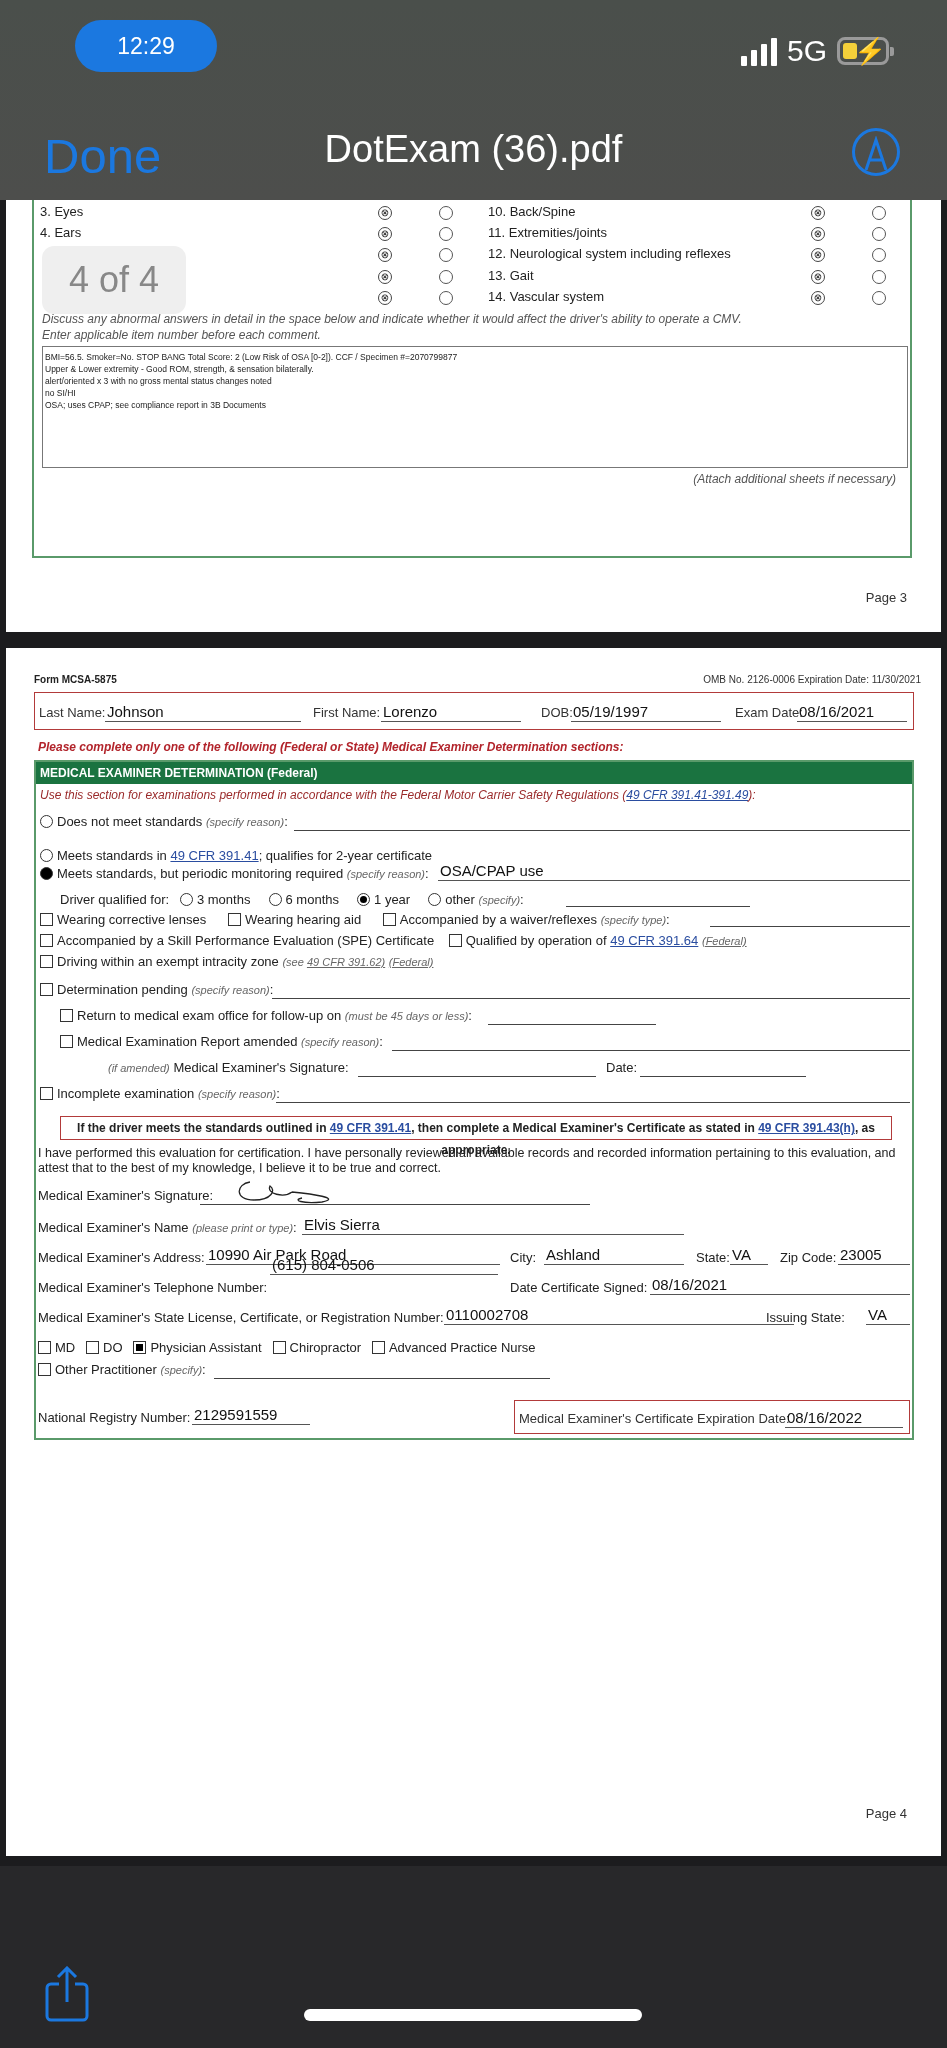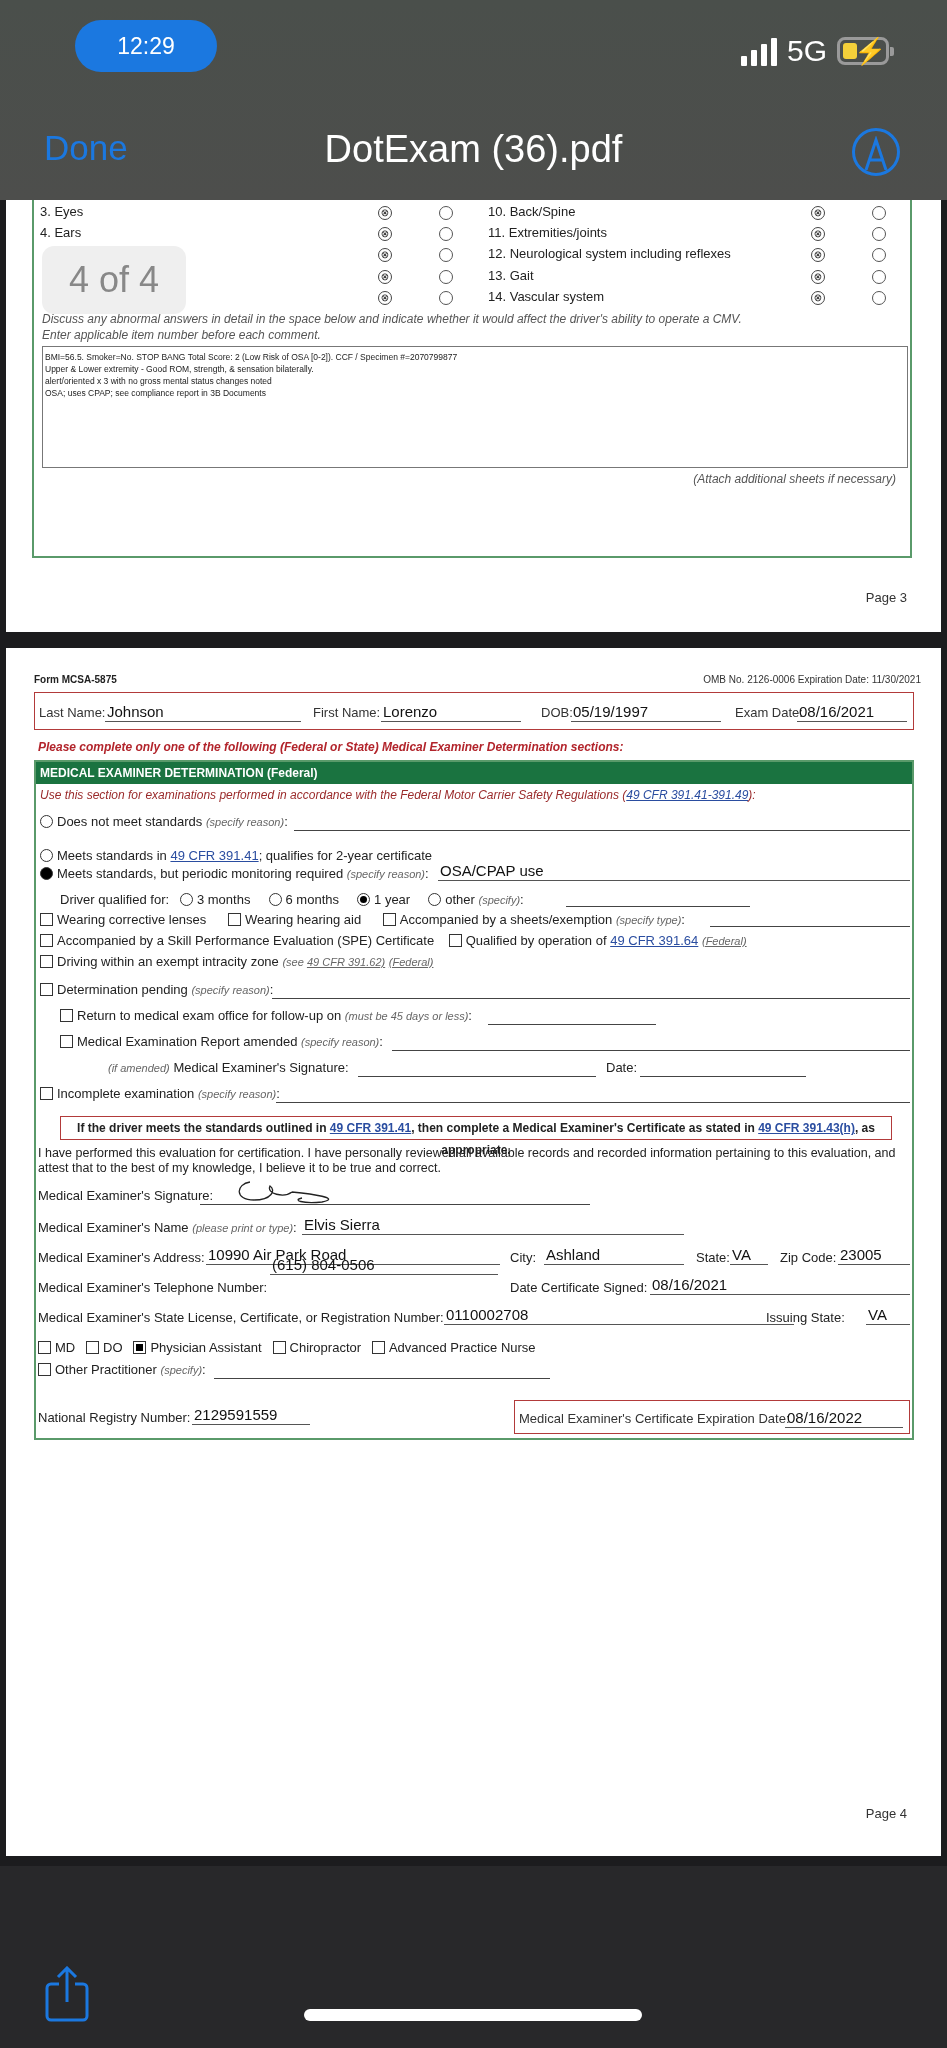--- a/index.html
+++ b/index.html
@@ -10,21 +10,21 @@
   .topbar { position: absolute; left: 0; top: 0; width: 947px; height: 200px; background: linear-gradient(#4a4f4b, #4d4e4c); }
   .time-pill { position: absolute; left: 75px; top: 20px; width: 142px; height: 52px; border-radius: 26px; background: #1b78e0; color: #fff; font-size: 23px; text-align: center; line-height: 52px; }
   .status-right { position: absolute; right: 58px; top: 34px; display: flex; align-items: center; gap: 10px; color: #fff; }
   .signal { display: flex; align-items: flex-end; gap: 4px; height: 30px; }
   .signal span { width: 6px; background: #fff; border-radius: 1px; }
   .net { font-size: 30px; }
   .battery { position: relative; width: 52px; height: 28px; border: 3px solid #9a9a9a; border-radius: 8px; }
   .battery .fill { position: absolute; left: 3px; top: 3px; width: 14px; height: 16px; background: #f4d03a; border-radius: 3px; }
   .battery .bolt { position: absolute; left: 14px; top: -4px; color: #fff; font-size: 26px; font-weight: bold; }
   .battery .cap { position: absolute; right: -8px; top: 7px; width: 4px; height: 9px; background: #9a9a9a; border-radius: 0 2px 2px 0; }
-  .done-btn { position: absolute; left: 44px; top: 128px; font-size: 35px; color: #1b78e0; }
+  .done-btn { position: absolute; left: 44px; top: 128px; font-size: 49px; color: #1b78e0; }
   .doc-title { position: absolute; left: 0; width: 947px; top: 128px; text-align: center; font-size: 38px; color: #fff; }
   .markup-btn { position: absolute; left: 852px; top: 128px; width: 48px; height: 48px; border: 3px solid #1b78e0; border-radius: 50%; }
   .markup-btn svg { position: absolute; left: 7px; top: 5px; }
 
   
   .page { position: absolute; left: 6px; width: 935px; background: #fff; }
   .page3 { top: 200px; height: 432px; }
   .page4 { top: 648px; height: 1208px; }
   .page-num { position: absolute; right: 34px; font-size: 13px; color: #333; }
 
@@ -122,20 +122,21 @@
     <div class="o-circle" style="left:838px; top:48px;"></div>
     <div class="o-circle" style="left:838px; top:70px;"></div>
     <div class="o-circle" style="left:838px; top:91px;"></div>
 
     <div class="italic-note" style="left:8px; top:112px;">Discuss any abnormal answers in detail in the space below and indicate whether it would affect the driver's ability to operate a CMV.</div>
     <div class="italic-note" style="left:8px; top:128px;">Enter applicable item number before each comment.</div>
     <div class="comment-box" style="left:8px;">
       <div>BMI=56.5. Smoker=No. STOP BANG Total Score: 2 (Low Risk of OSA [0-2]). CCF / Specimen #=2070799877</div>
       <div>Upper &amp; Lower extremity - Good ROM, strength, &amp; sensation bilaterally.</div>
       <div>alert/oriented x 3 with no gross mental status changes noted</div>
+      <div>no SI/HI</div>
       <div>OSA; uses CPAP; see compliance report in 3B Documents</div>
     </div>
     <div class="italic-note" style="right:14px; top:272px;">(Attach additional sheets if necessary)</div>
   </div>
   <div class="page-num" style="top:390px;">Page 3</div>
 </div>
 
 <div class="page-counter">4 of 4</div>
 
 <div class="page page4">
@@ -180,21 +181,21 @@
       &nbsp;&nbsp;<span class="radio"></span><span>3 months</span>
       &nbsp;&nbsp;&nbsp;&nbsp;<span class="radio"></span><span>6 months</span>
       &nbsp;&nbsp;&nbsp;&nbsp;<span class="radio on"></span><span>1 year</span>
       &nbsp;&nbsp;&nbsp;&nbsp;<span class="radio"></span><span>other</span> <span class="spec">(specify)</span>:
     </div>
     <div class="uline" style="left:530px; top:144px; width:184px;"></div>
 
     <div class="row" style="left:4px; top:150px;">
       <span class="cb"></span><span>Wearing corrective lenses</span>
       &nbsp;&nbsp;&nbsp;&nbsp;&nbsp;<span class="cb"></span><span>Wearing hearing aid</span>
-      &nbsp;&nbsp;&nbsp;&nbsp;&nbsp;<span class="cb"></span><span>Accompanied by a sheets/exemption</span> <span class="spec">(specify type)</span>:
+      &nbsp;&nbsp;&nbsp;&nbsp;&nbsp;<span class="cb"></span><span>Accompanied by a waiver/reflexes</span> <span class="spec">(specify type)</span>:
     </div>
     <div class="uline" style="left:674px; top:164px; width:200px;"></div>
 
     <div class="row" style="left:4px; top:171px;">
       <span class="cb"></span><span>Accompanied by a Skill Performance Evaluation (SPE) Certificate</span>
       &nbsp;&nbsp;&nbsp;<span class="cb"></span><span>Qualified by operation of </span><span class="link">49 CFR 391.64</span> <span class="spec link">(Federal)</span>
     </div>
 
     <div class="row" style="left:4px; top:192px;">
       <span class="cb"></span><span>Driving within an exempt intracity zone</span> <span class="spec">(see </span><span class="spec link">49 CFR 391.62)</span> <span class="spec link">(Federal)</span>

